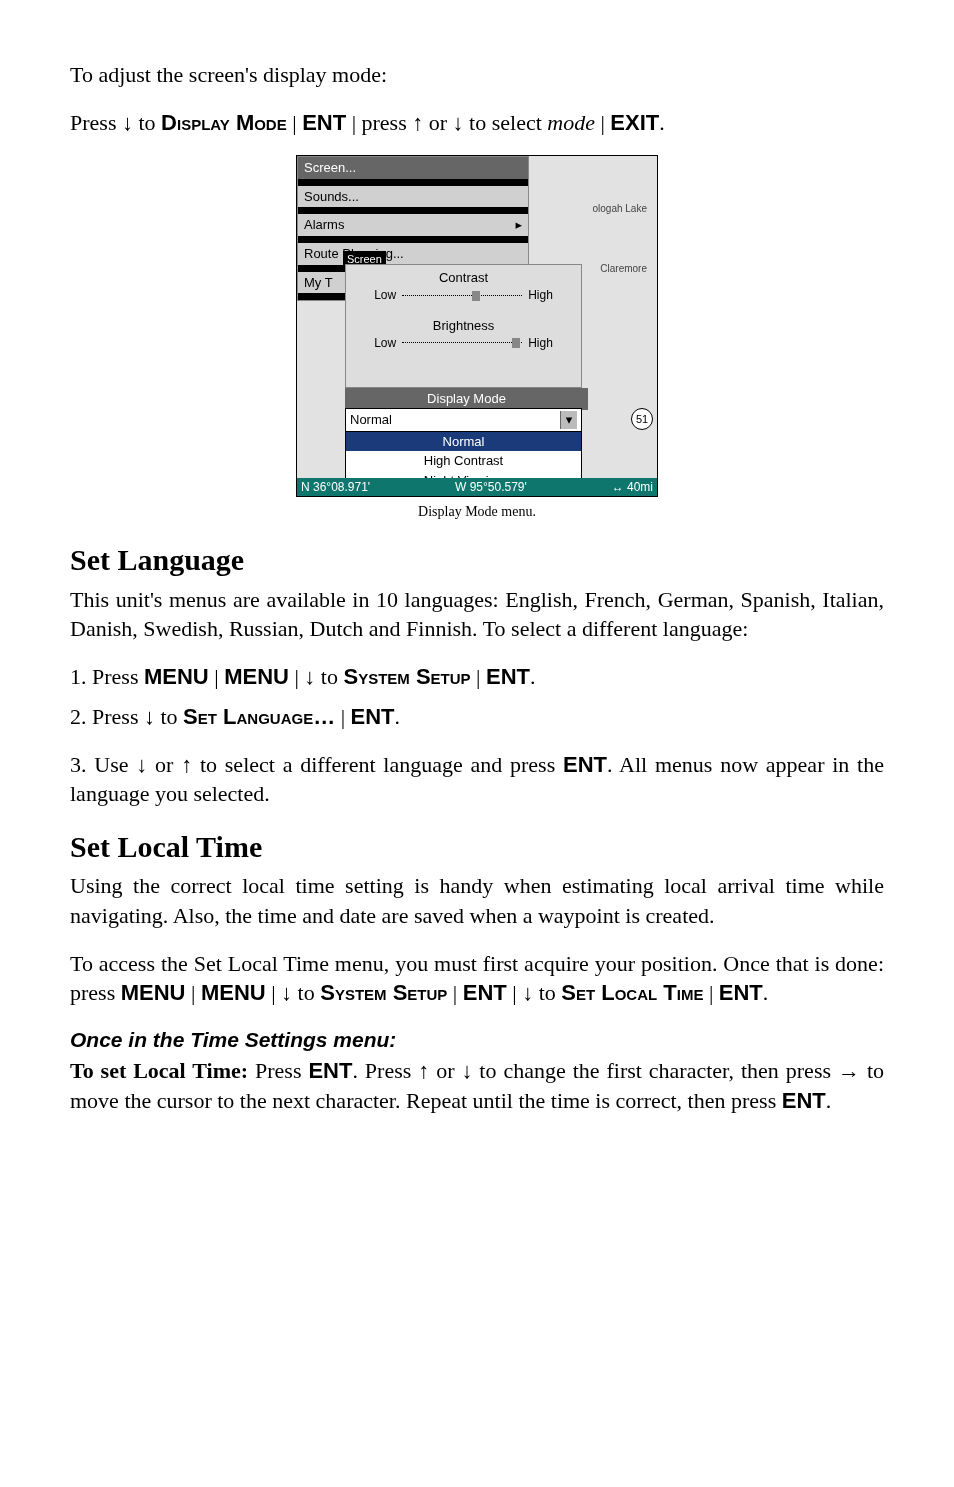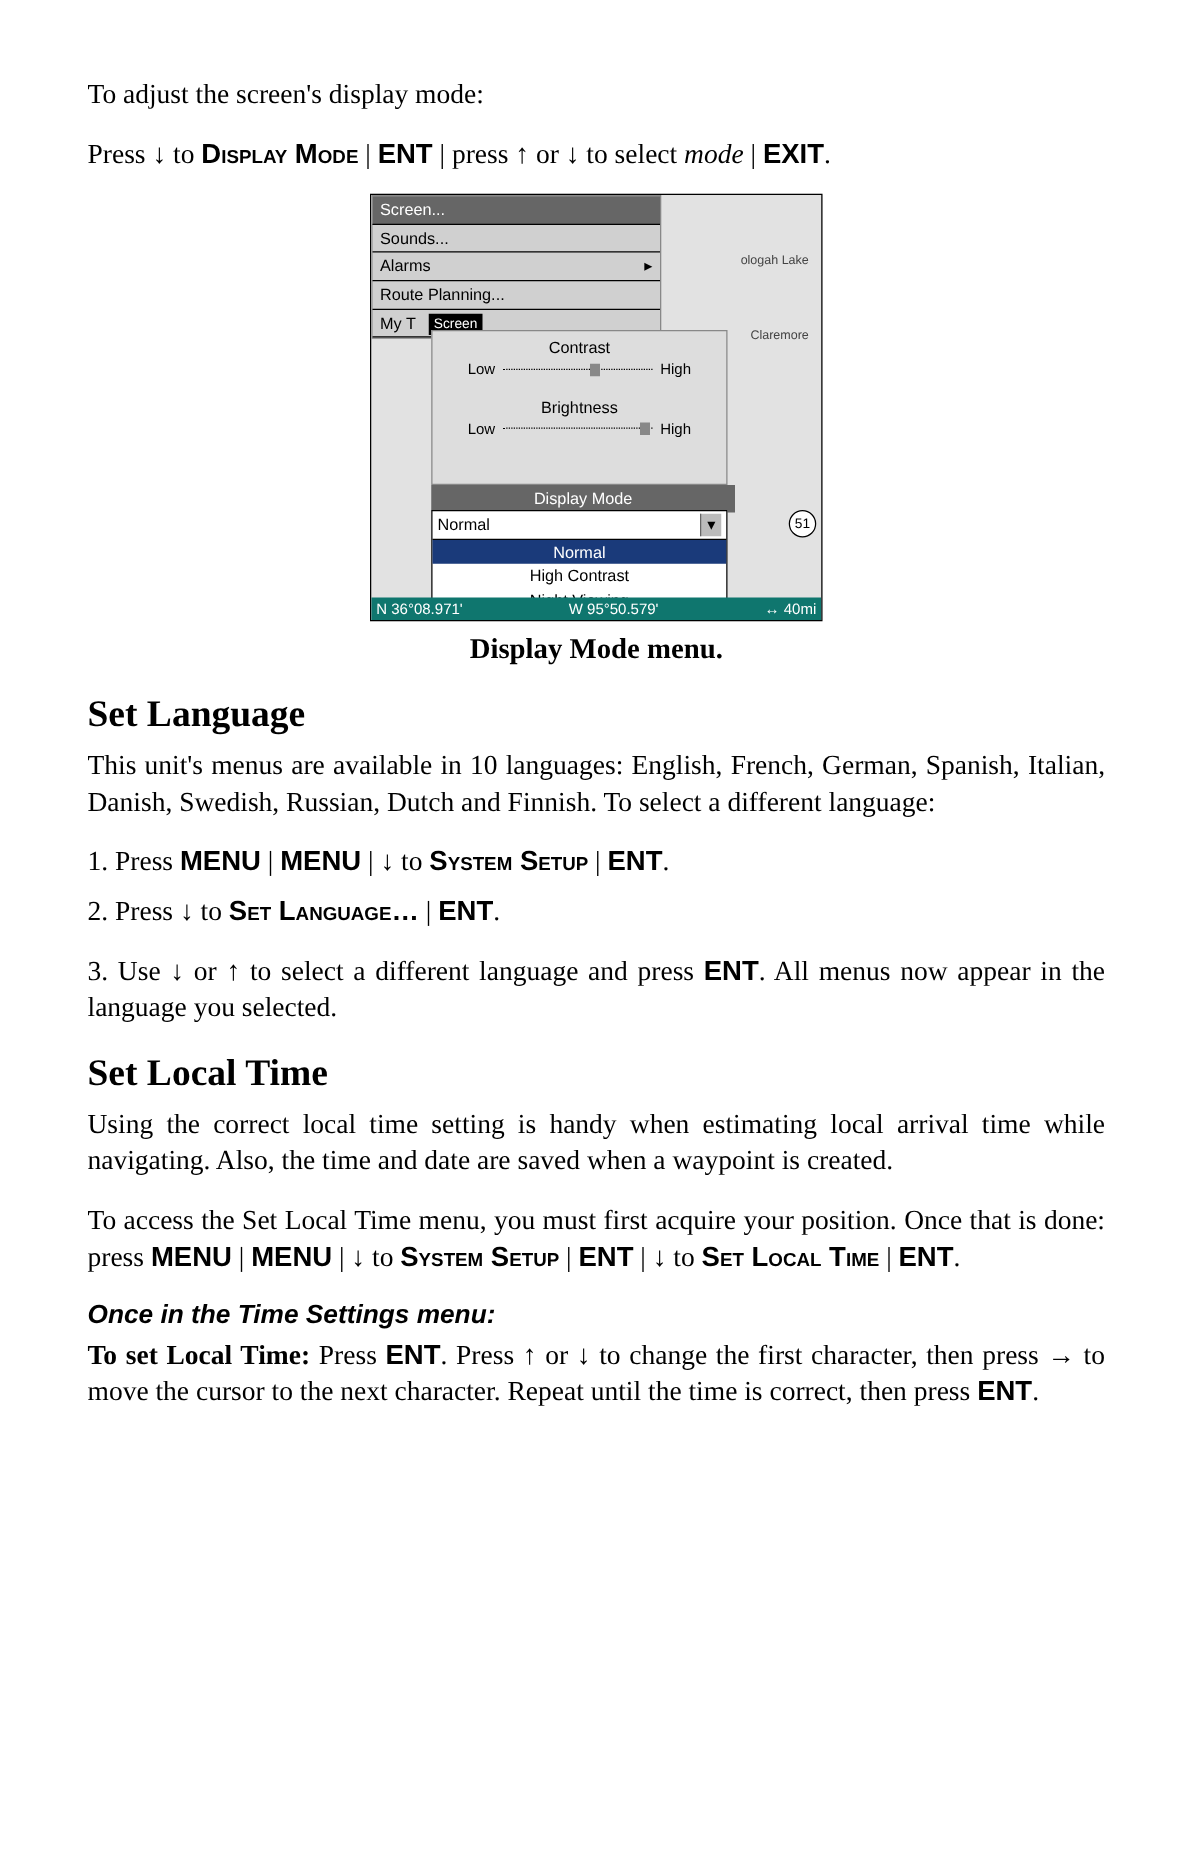--- a/index.html
+++ b/index.html
@@ -14,42 +14,42 @@
     background: #fff;
   }
   .para { margin: 0 0 18px 0; text-align: justify; }
   .para-tight { margin: 0 0 10px 0; }
   .bold-sans { font-family: Arial, Helvetica, sans-serif; font-weight: bold; }
   .smallcaps { font-variant: small-caps; }
   .section-h { font-size: 30px; font-weight: bold; margin: 18px 0 4px 0; }
   .sub-h { font-family: Arial, Helvetica, sans-serif; font-weight: bold; font-style: italic; font-size: 21px; margin: 14px 0 2px 0; }
   .arrow { font-family: Arial, sans-serif; }
   figure { margin: 18px auto 8px auto; text-align: center; }
-  figcaption { font-weight: bold; font-size: 23px; margin-top: 6px; }
+  figcaption { font-weight: normal; font-size: 14px; margin-top: 6px; }
   .italic { font-style: italic; }
 
   
   .shot {
     width: 360px;
     height: 340px;
     border: 1px solid #000;
     margin: 0 auto;
     background: #e2e2e2;
     position: relative;
     font-family: Arial, sans-serif;
     font-size: 13px;
     color: #000;
     overflow: hidden;
   }
   .menu-overlay {
     position: absolute; left: 0; top: 0; width: 230px;
     background: #d0d0d0; border: 1px solid #888;
   }
   .menu-item {
-    padding: 2px 6px; color: #000; border-bottom: 1px solid #000000;
+    padding: 2px 6px; color: #000; border-bottom: 7px solid #000000;
     display: flex; justify-content: space-between;
   }
   .menu-sel { background: #666; color: #fff; }
   .screen-label {
     position:absolute; left:46px; top:95px; background:#000; color:#fff;
     padding:1px 4px; font-size:11px;
   }
   .sidelist {
     position:absolute; left:0; top:108px; width:45px; background:#d0d0d0;
     font-size:12px; color:#666; line-height:18px; padding:2px 2px;

